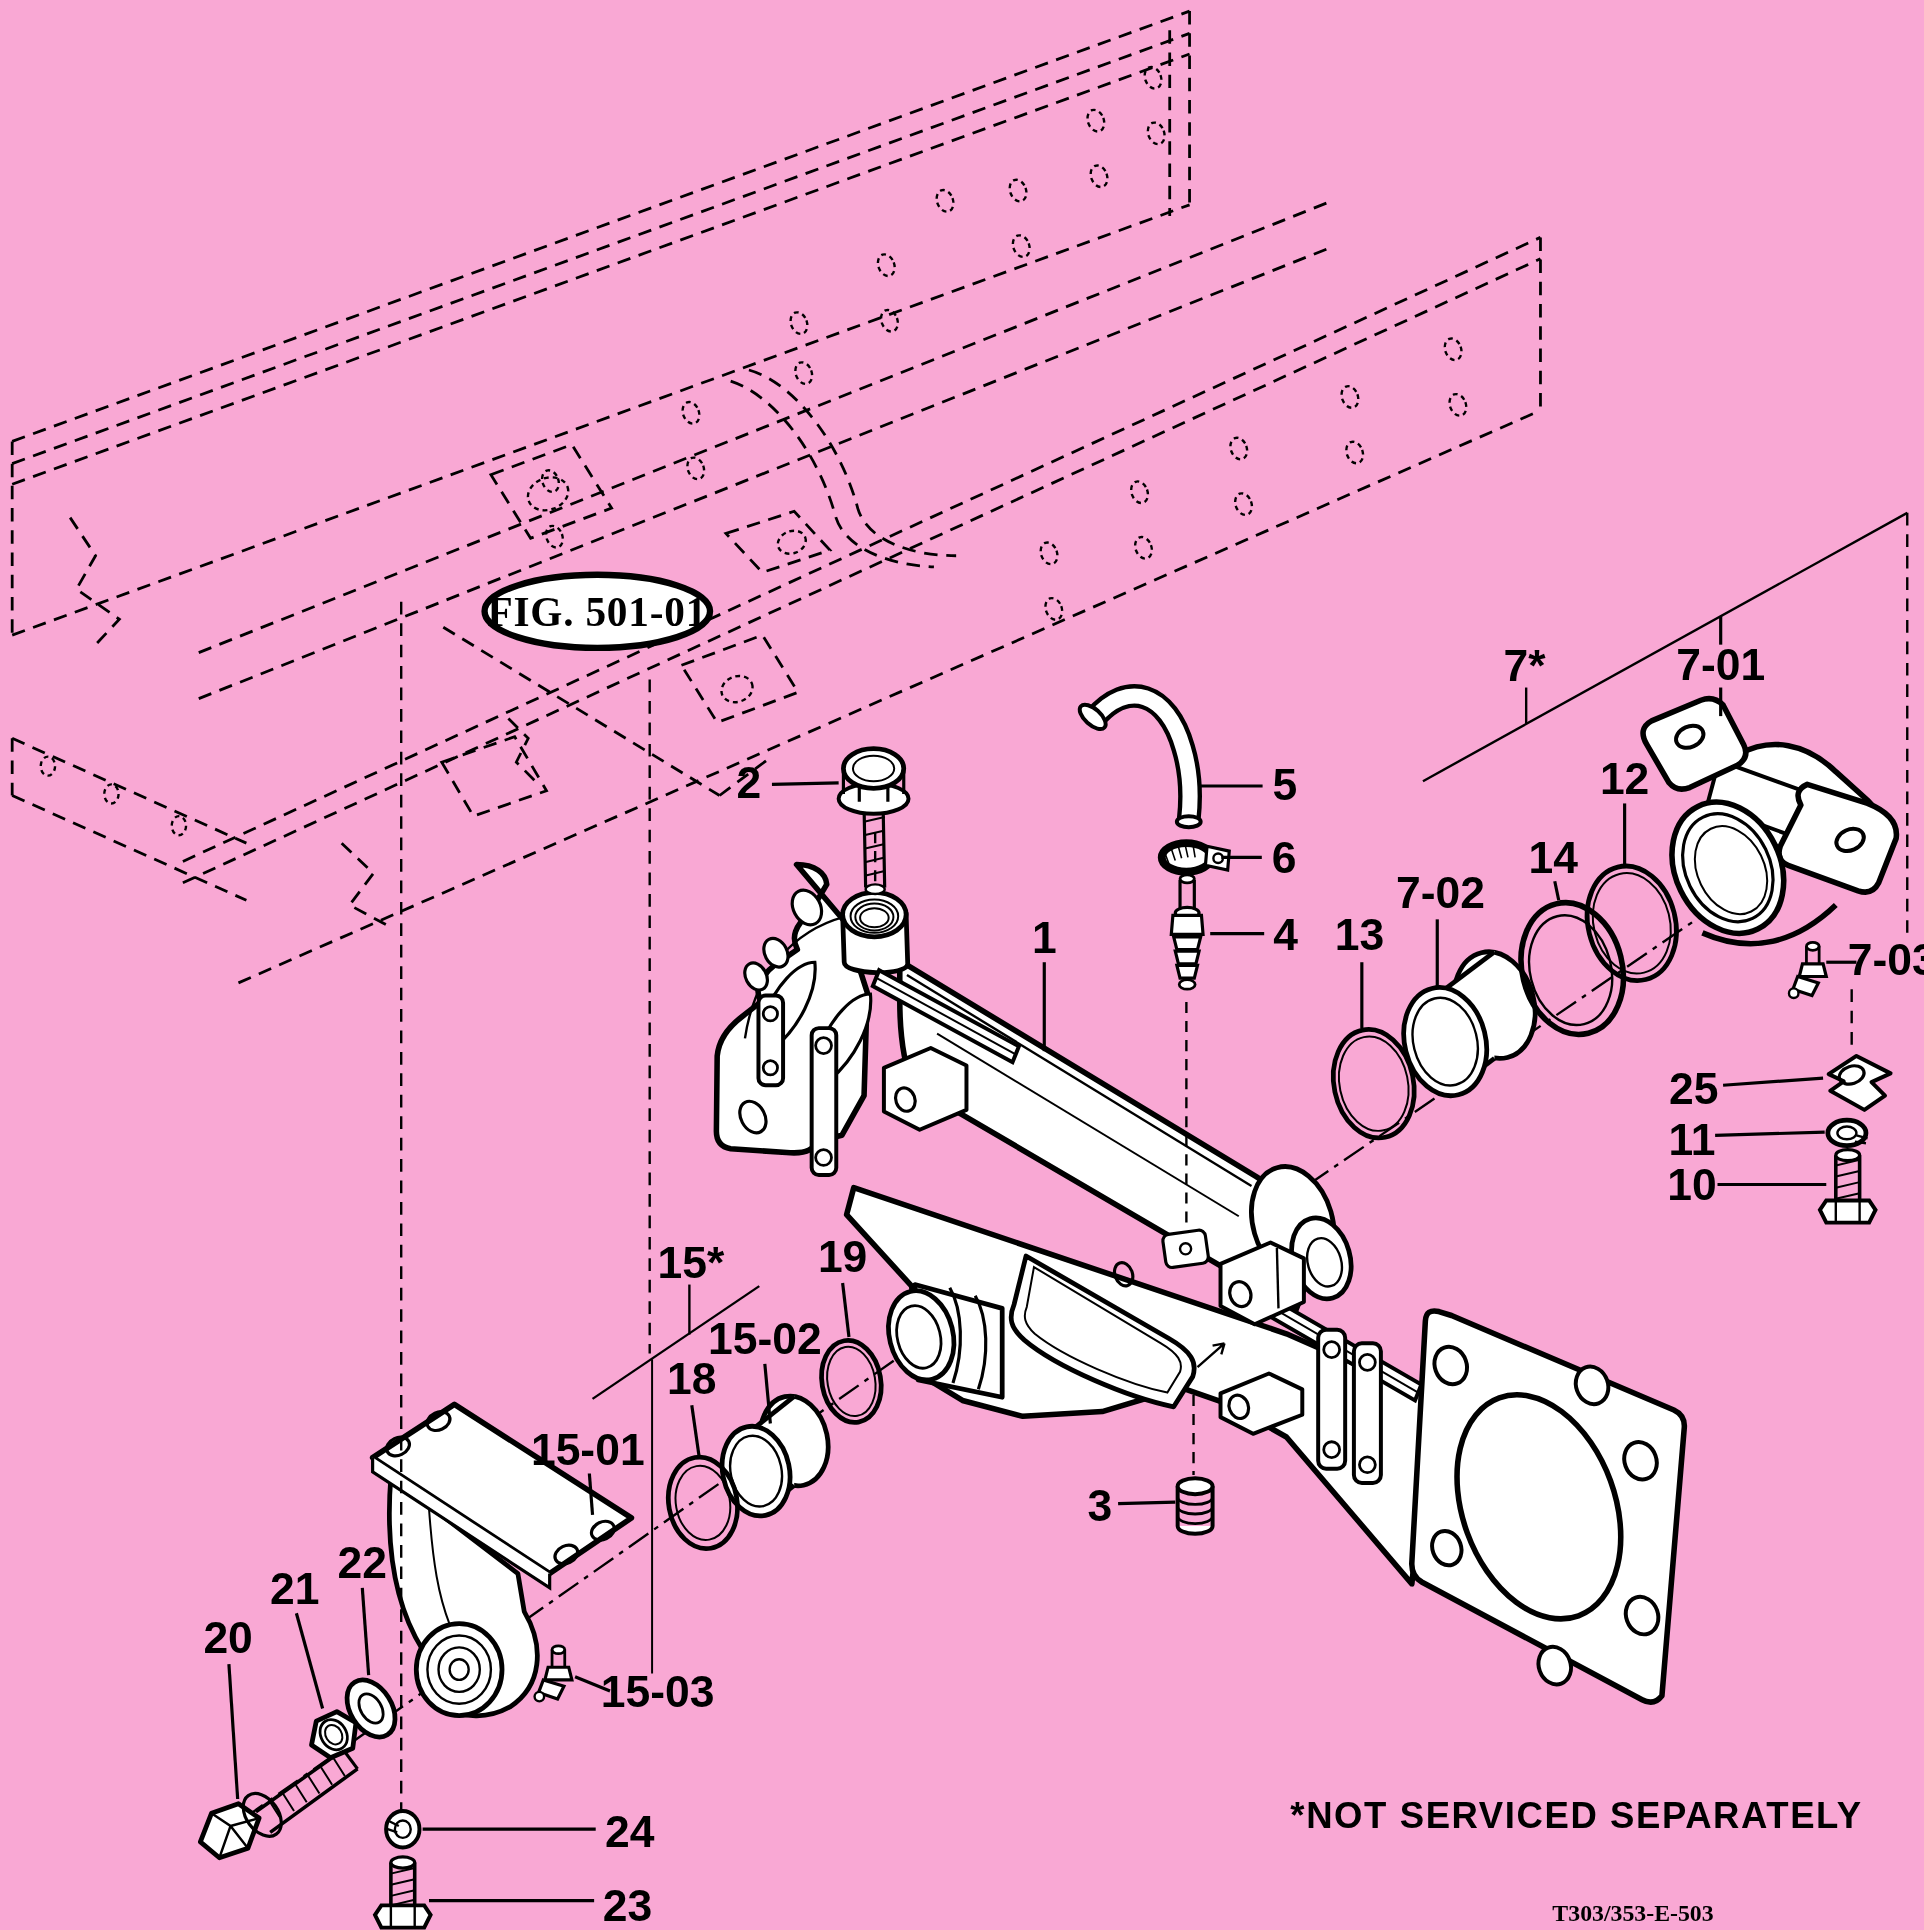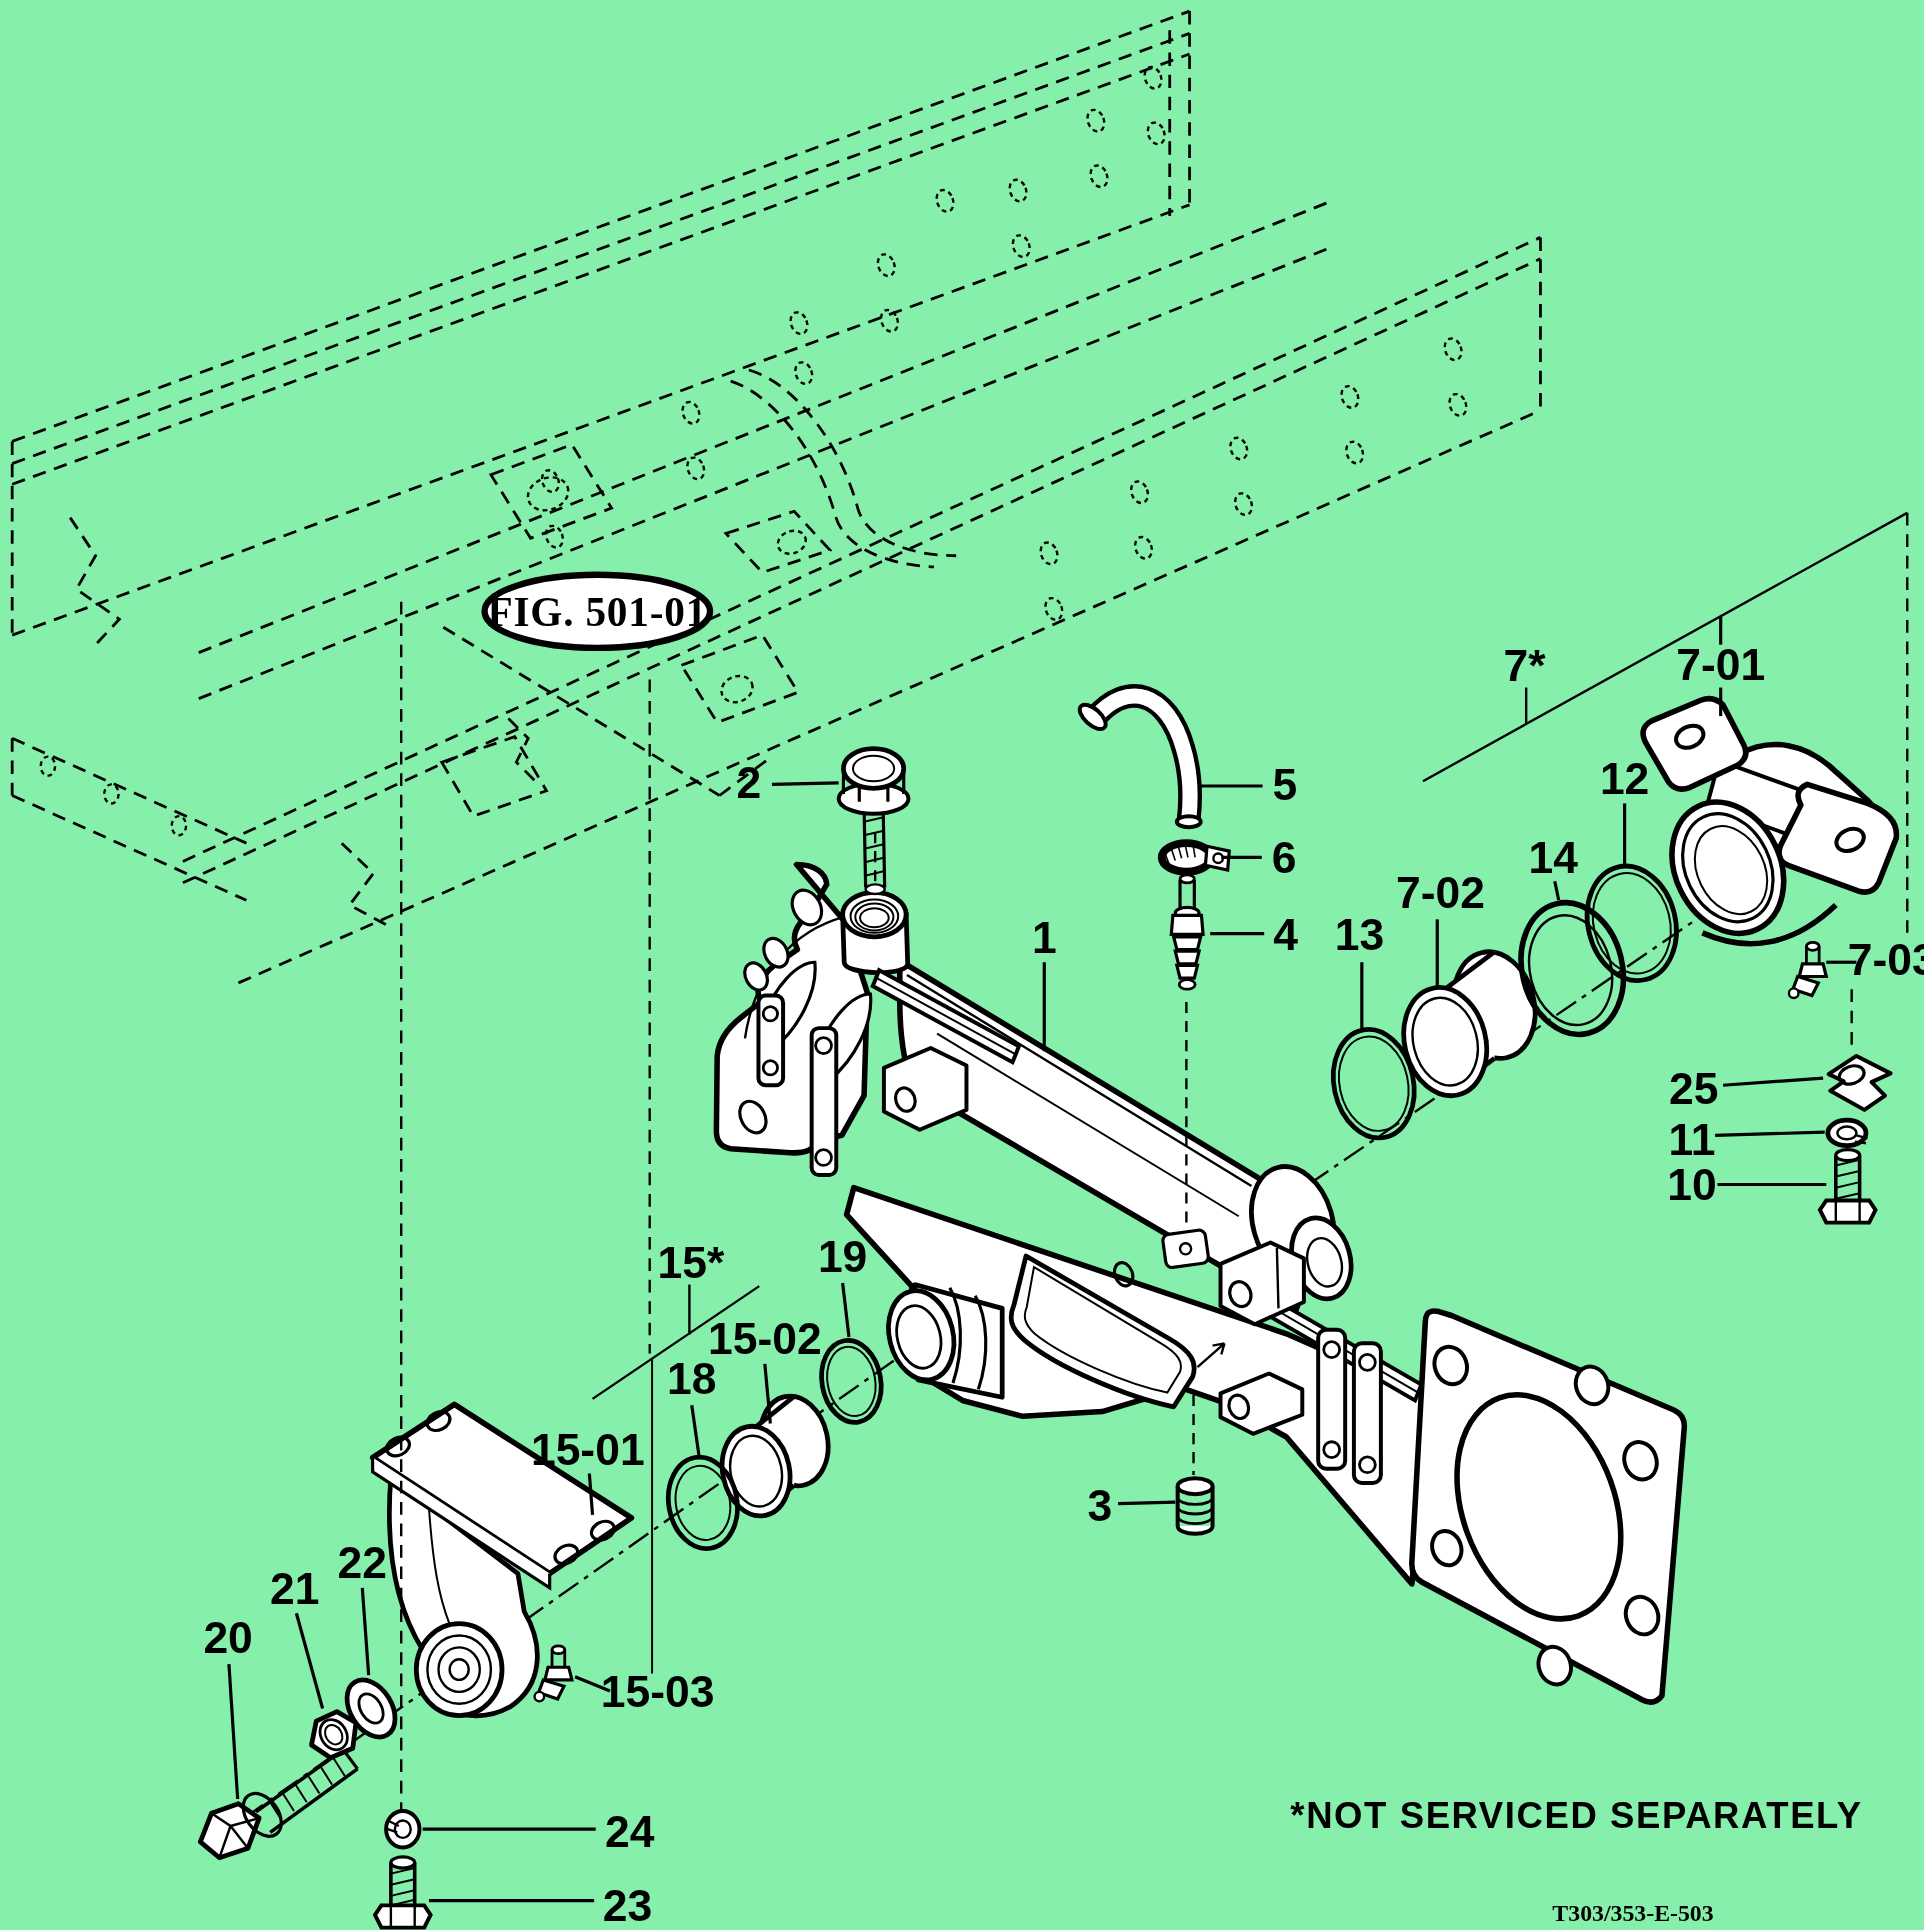--- a/index.html
+++ b/index.html
@@ -1,16 +1,16 @@
 <!DOCTYPE html>
 <html style="font-size:12.7px"><head>
 <meta charset="utf-8">
 <style>
   html,body{margin:0;padding:0;background:#ffffff;}
-  .stage{position:relative;width:1925px;height:1930px;background:#86efac;overflow:hidden;}
+  .stage{position:relative;width:1925px;height:1930px;background:#f9a8d4;overflow:hidden;}
   svg{display:block;}
   text{user-select:none;}
   .callout{font-family:"Liberation Sans",sans-serif;font-weight:bold;font-size:56px;fill:#000;}
   .fig-label{font-family:"Liberation Serif",serif;font-weight:bold;font-size:52px;fill:#000;letter-spacing:1px;}
   .note-label{font-family:"Liberation Sans",sans-serif;font-weight:bold;font-size:46px;fill:#000;letter-spacing:2px;}
   .code-label{font-family:"Liberation Serif",serif;font-weight:bold;font-size:30px;fill:#000;}
 </style>
 </head>
 <body>
 

